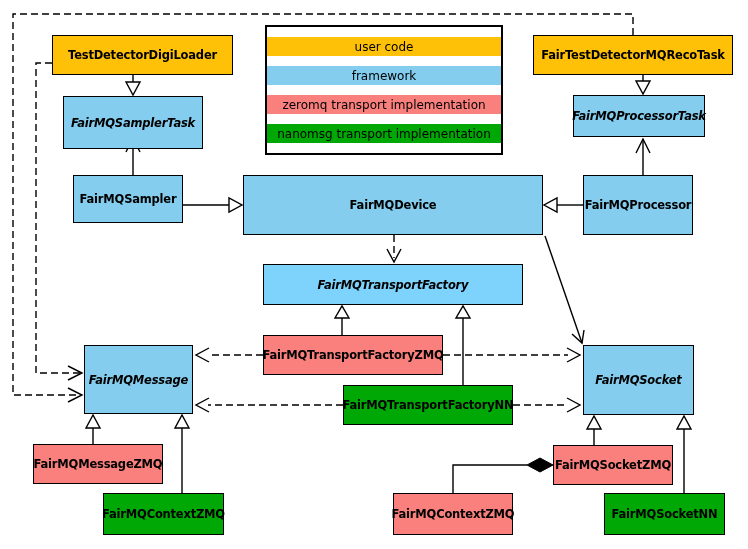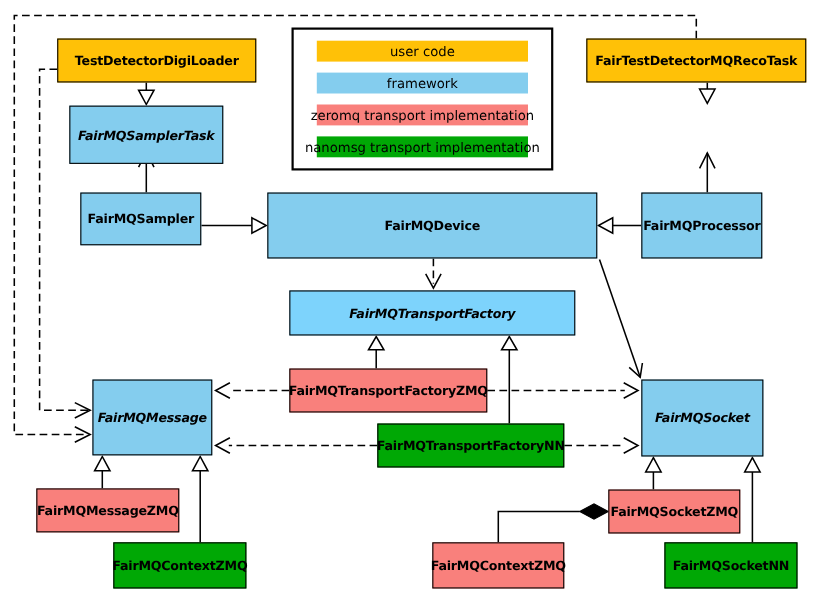--- a/index.html
+++ b/index.html
@@ -18,21 +18,21 @@
   }
   .node-label{
     font-size:11.5px;font-weight:bold;color:#000;letter-spacing:-0.2px;white-space:nowrap;
   }
   .abstract .node-label{font-style:italic;}
   .legend{
     position:absolute;box-sizing:border-box;background:#fff;border:2px solid #000;
     display:flex;flex-direction:column;justify-content:space-evenly;align-items:center;
   }
   .legend-bar{
-    width:192px;height:19px;display:flex;align-items:center;justify-content:center;
+    width:234px;height:19px;display:flex;align-items:center;justify-content:center;
   }
   .legend-label{font-size:12px;color:#000;white-space:nowrap;}
 </style>
 </head>
 <body>
 
 <div id="canvas">
 
   <svg id="edges" viewBox="0 0 748 549">
 
@@ -159,20 +159,23 @@
 
   <div class="node" style="left: 52px; top: 35px; width: 181px; height: 40px; background-color: rgb(255, 193, 7);">
     <span class="node-label">TestDetectorDigiLoader</span>
   </div>
   <div class="node" style="left: 533px; top: 35px; width: 200px; height: 40px; background-color: rgb(255, 193, 7);">
     <span class="node-label">FairTestDetectorMQRecoTask</span>
   </div>
   <div class="node abstract" style="left: 63px; top: 96px; width: 140px; height: 53px; background-color: rgb(132, 205, 238);">
     <span class="node-label">FairMQSamplerTask</span>
   </div>
+  <div class="node abstract" style="left: 573px; top: 95px; width: 132px; height: 42px; background-color: rgb(132, 205, 238);">
+    <span class="node-label">FairMQProcessorTask</span>
+  </div>
   <div class="node" style="left: 73px; top: 175px; width: 110px; height: 48px; background-color: rgb(132, 205, 238);">
     <span class="node-label">FairMQSampler</span>
   </div>
   <div class="node" style="left: 243px; top: 175px; width: 300px; height: 60px; background-color: rgb(132, 205, 238);">
     <span class="node-label">FairMQDevice</span>
   </div>
   <div class="node" style="left: 583px; top: 175px; width: 110px; height: 60px; background-color: rgb(132, 205, 238);">
     <span class="node-label">FairMQProcessor</span>
   </div>
   <div class="node abstract" style="left: 263px; top: 264px; width: 260px; height: 41px; background-color: #7dd3fc;">

